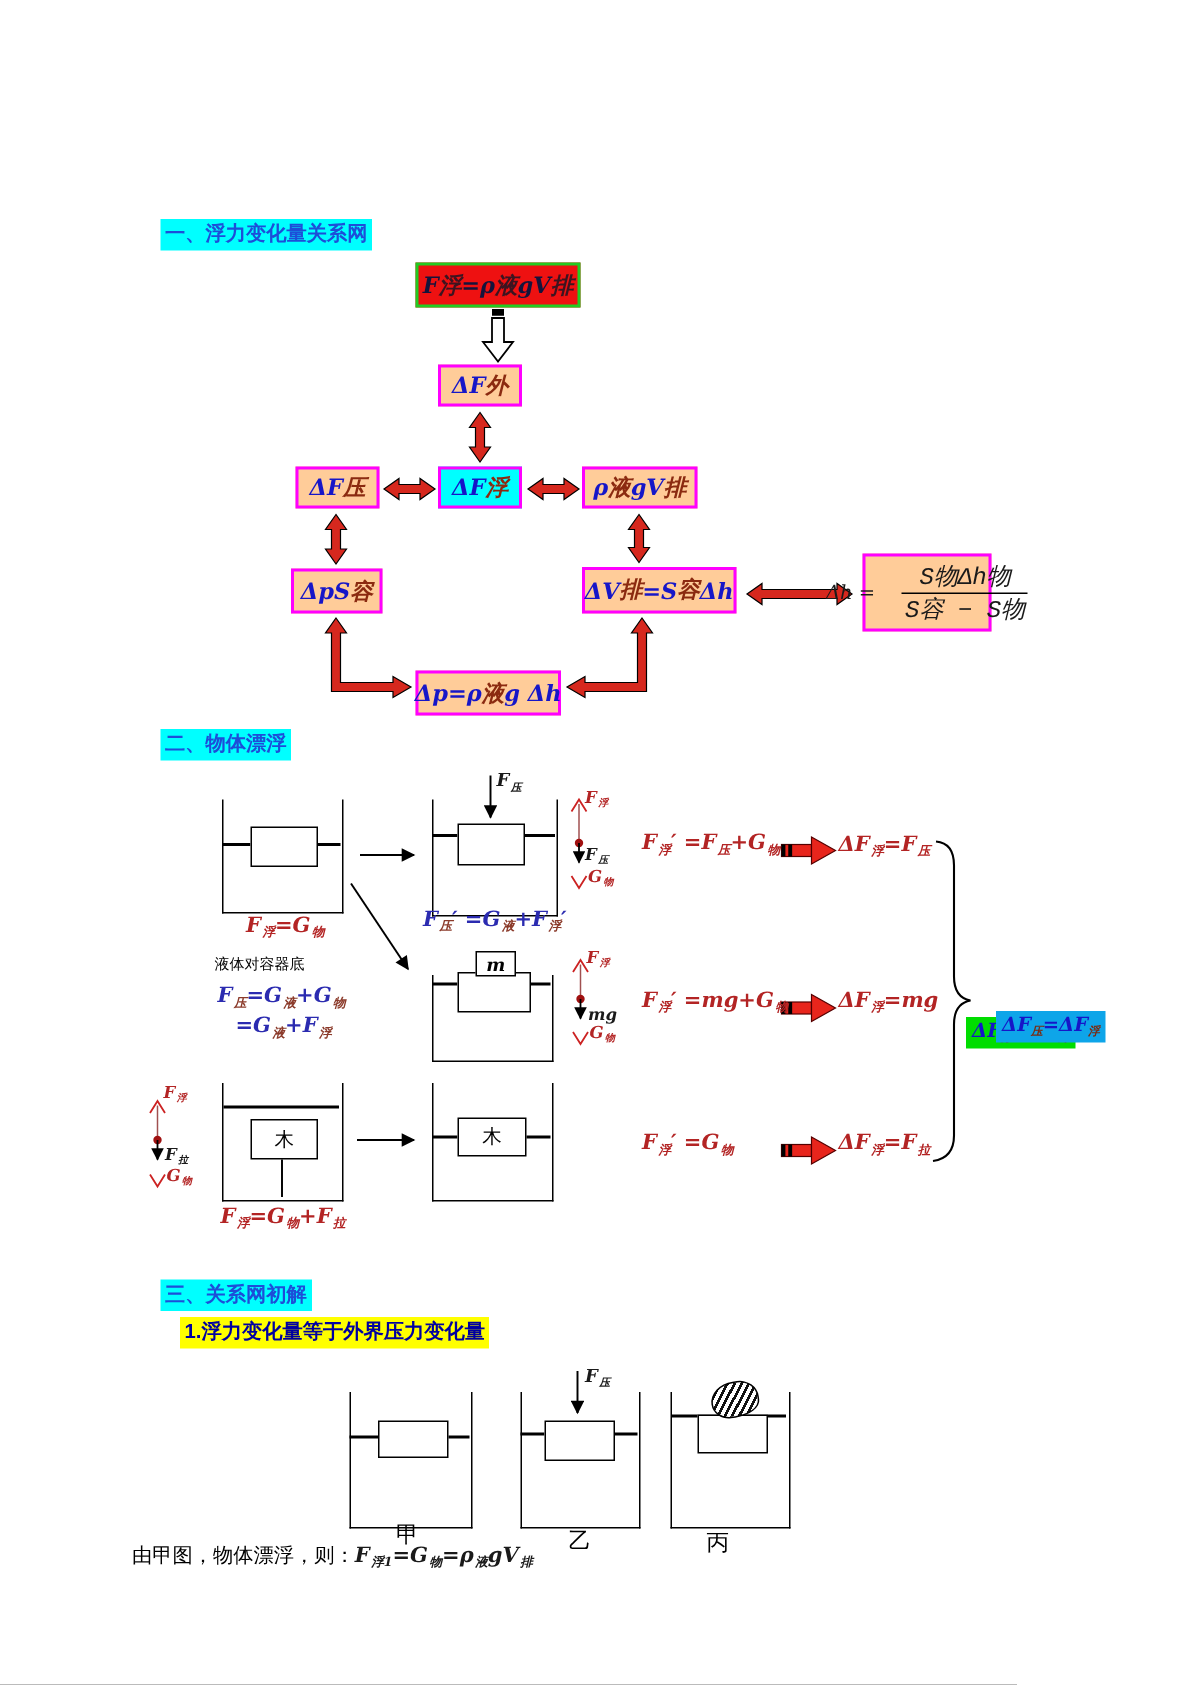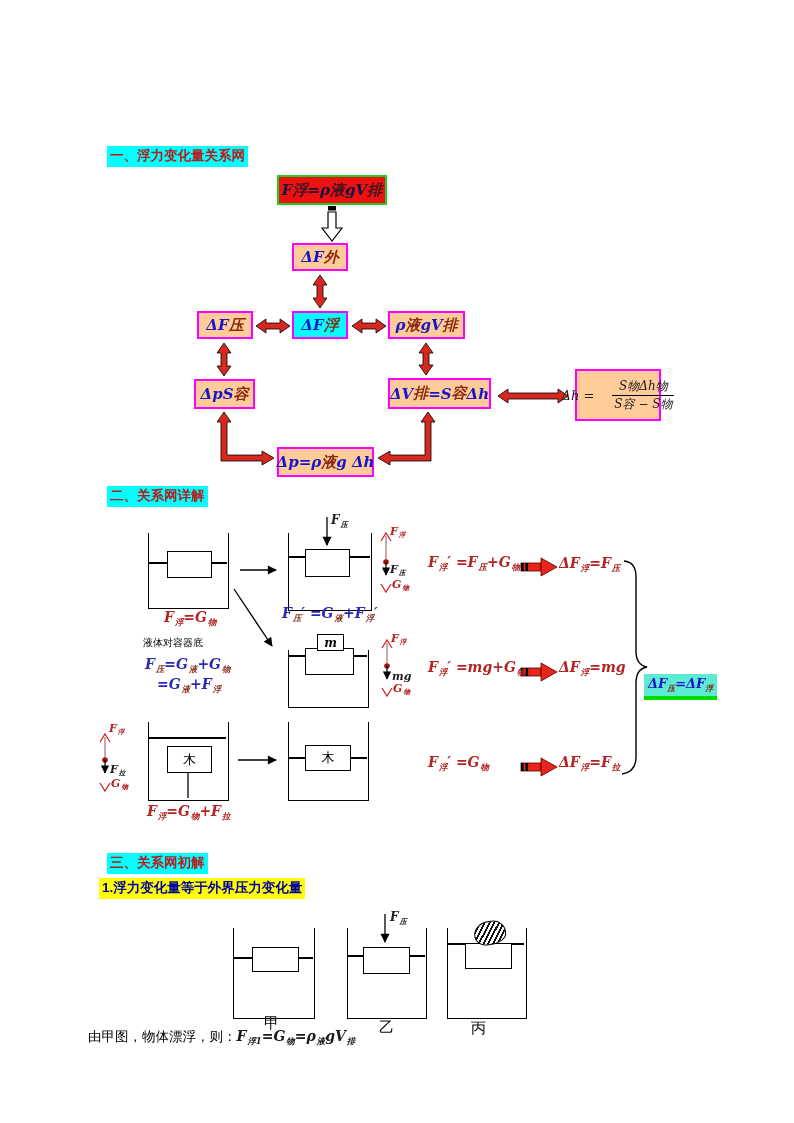--- a/index.html
+++ b/index.html
@@ -1,49 +1,49 @@
 <!DOCTYPE html>
 <html><head>
 <meta charset="utf-8">
 <style>
   html,body{margin:0;padding:0;background:#888;}
   .page{position:relative;width:794px;height:1123px;background:#fff;margin:0 auto;overflow:hidden;
         font-family:"Liberation Sans",sans-serif;}
   .title{position:absolute;left:0;top:62px;width:100%;text-align:center;
          font:bold 27px "Liberation Sans",sans-serif;color:#ff0000;letter-spacing:2px;}
-  .hd{position:absolute;font:bold 13.5px "Liberation Sans",sans-serif;color:#b91c1c;
+  .hd{position:absolute;font:bold 13.5px "Liberation Sans",sans-serif;color:#1d4ed8;
       background:#00ffff;padding:1px 3px 2px 3px;white-space:nowrap;z-index:3;}
   .hd-yellow{background:#ffff00;color:#0000a0;}
   
   .formula{position:absolute;font-family:"DejaVu Serif",serif;font-style:italic;font-weight:bold;
            white-space:nowrap;line-height:1.1;z-index:3;}
   .formula .sub{font-size:.6em;vertical-align:-.35em;margin-left:1px;}
   .fs14{font-size:14px}.fs12{font-size:12px}.fs11{font-size:11px}
   .f-red{color:#b32424}
   .f-blue{color:#2b2bb0}.f-blue .sub{color:#8b3a2a}
   .f-black{color:#1a1a1a}
   
   .node{position:absolute;display:flex;align-items:center;justify-content:center;
         background:#ffcc99;border:2px solid #ff00ff;color:#1616c8;z-index:2;
         font-family:"DejaVu Serif",serif;font-style:italic;font-weight:bold;font-size:15px;white-space:nowrap;}
   .node .sub{color:#8b2a10;}
   .node-cyan{background:#00ffff;}
   .node-top{background:#ee1111;border:2.5px solid #22cc22;color:#14143c;}
   .node-top .sub{color:#3c1420;}
   .node-frac{font-size:13px;color:#1a1a1a;font-weight:normal;}
   .node-frac .sub{color:#1a1a1a;}
-  .fraccol{display:inline-flex;flex-direction:column;align-items:center;font-size:12px;margin-left:18px;}
+  .fraccol{display:inline-flex;flex-direction:column;align-items:center;font-size:16px;margin-left:18px;font-family:Liberation Mono, monospace;}
   .fracden{border-top:1px solid #000;padding:0 2px;}
   
   .resbox{position:absolute;font:bold italic 13px "DejaVu Serif",serif;color:#1616c8;
           padding:2px 4px;white-space:nowrap;z-index:3;}
   .resbox .sub{font-size:.6em;vertical-align:-.35em;color:#7a2a10;}
   .resbox .alt{color:#bb2200;}
   .res-green{background:#00dd00;margin-top:41px;}
-  .res-yellow{background:#5eead4;}
+  .res-yellow{background:#0ea5e9;margin-left:20px;}
   
   .vessel{position:absolute;border:1.5px solid #000;border-top:none;z-index:1;}
   .blockx{position:absolute;border:1.5px solid #000;background:#fff;display:flex;
           align-items:center;justify-content:center;font-size:13px;color:#000;z-index:2;}
   .mlab{font:bold italic 12px "DejaVu Serif",serif;}
   .wl{position:absolute;height:1.5px;background:#000;z-index:1;}
   .cjk{position:absolute;color:#000;z-index:3;white-space:nowrap;}
   .blob{position:absolute;left:474px;top:921px;width:30px;height:22px;border:1px solid #000;
         border-radius:55% 45% 60% 40% / 60% 55% 45% 50%;
         background:repeating-linear-gradient(125deg,#111 0 1.8px,#fff 1.8px 4.2px);
@@ -132,23 +132,23 @@
       <polyline points="100,742 105,734 110,742" fill="none" stroke="#c22" stroke-width="1.2"></polyline>
       <circle cx="105" cy="760" r="2.8" fill="#a01010"></circle>
       <line x1="105" y1="760" x2="105" y2="773" stroke="#000" stroke-width="1.2" marker-end="url(#ab)"></line>
       <polyline points="100,783 105,791 110,783" fill="none" stroke="#c22" stroke-width="1.2"></polyline>
     </g>
 
     <path d="M624,561 Q636,562 636,577 L636,651 Q636,665 647,667 Q636,669 636,683 L636,757 Q636,772 622,774" fill="none" stroke="#000" stroke-width="1.4"></path>
   </svg>
 
   <div class="hd" style="left:107px;top:146px">一、浮力变化量关系网</div>
-  <div class="hd" style="left:107px;top:486px">二、关系网详解</div>
+  <div class="hd" style="left:107px;top:486px">二、物体漂浮</div>
   <div class="hd" style="left:107px;top:853px">三、关系网初解</div>
-  <div class="hd hd-yellow" style="left:99px;top:878px">1.浮力变化量等于外界压力变化量</div>
+  <div class="hd hd-yellow" style="left:120px;top:878px">1.浮力变化量等于外界压力变化量</div>
 
   <div class="node node-top" style="left:277px;top:175px;width:106px;height:26px">
       <span class="mn">F</span>
       <span class="sub">浮</span>
       <span class="mn">=ρ</span>
       <span class="sub">液</span>
       <span class="mn">gV</span>
       <span class="sub">排</span>
     </div>
   <div class="node" style="left:292px;top:243px;width:52px;height:24px">

